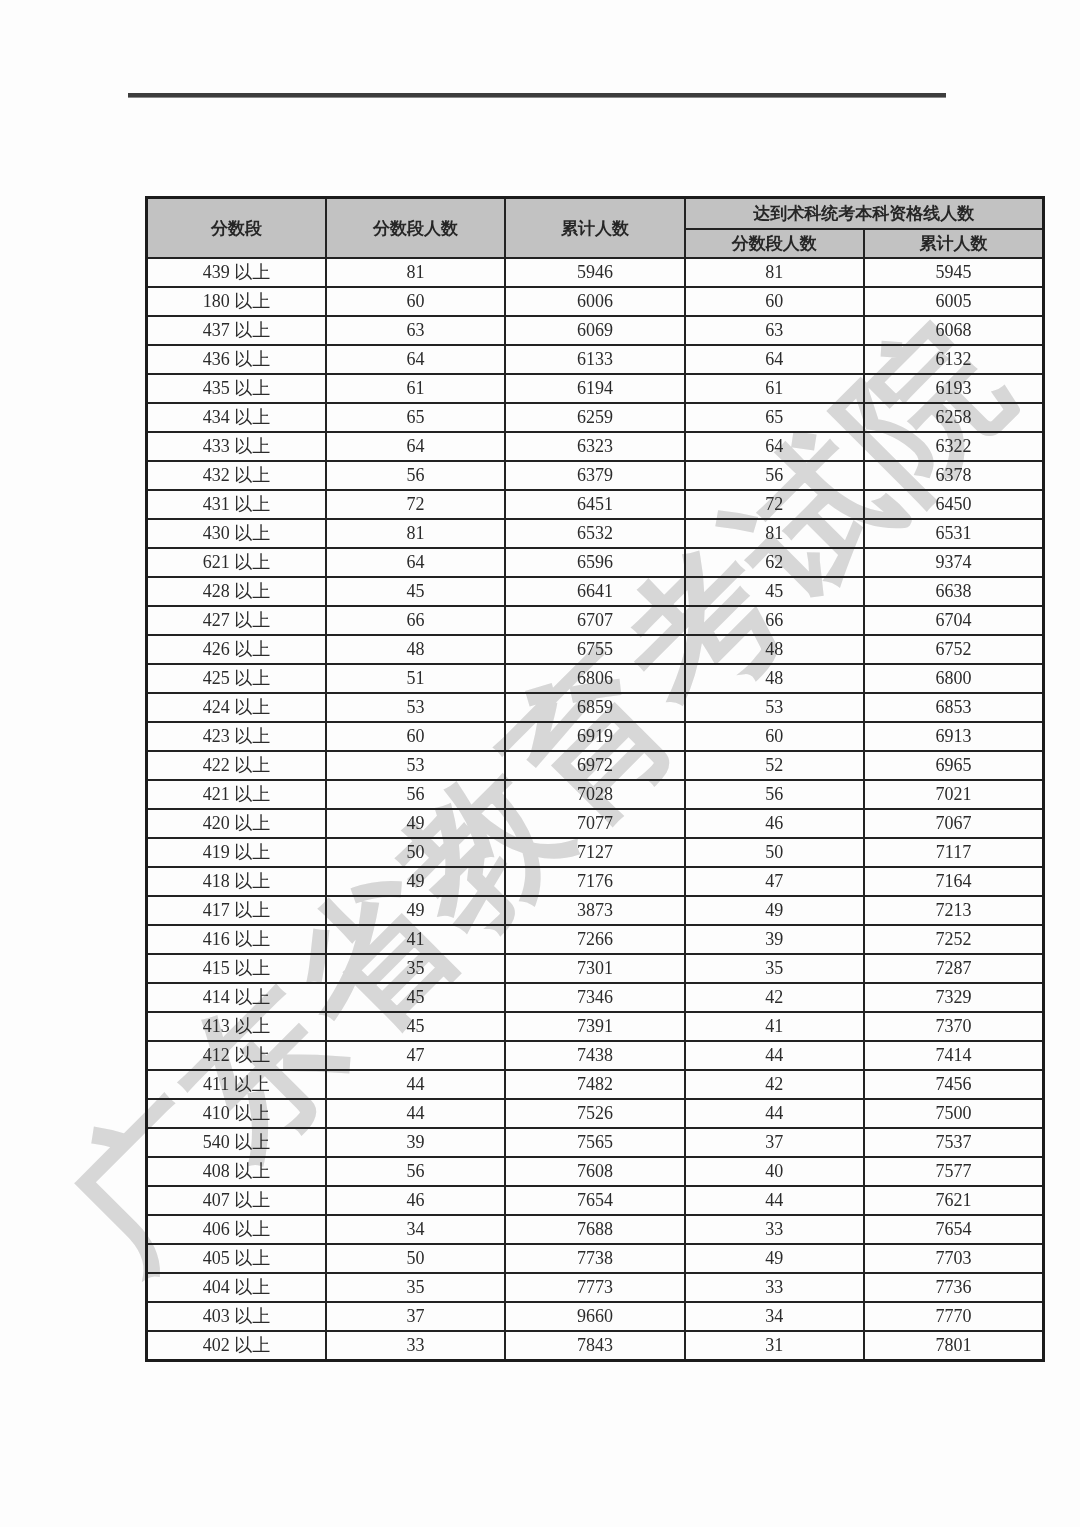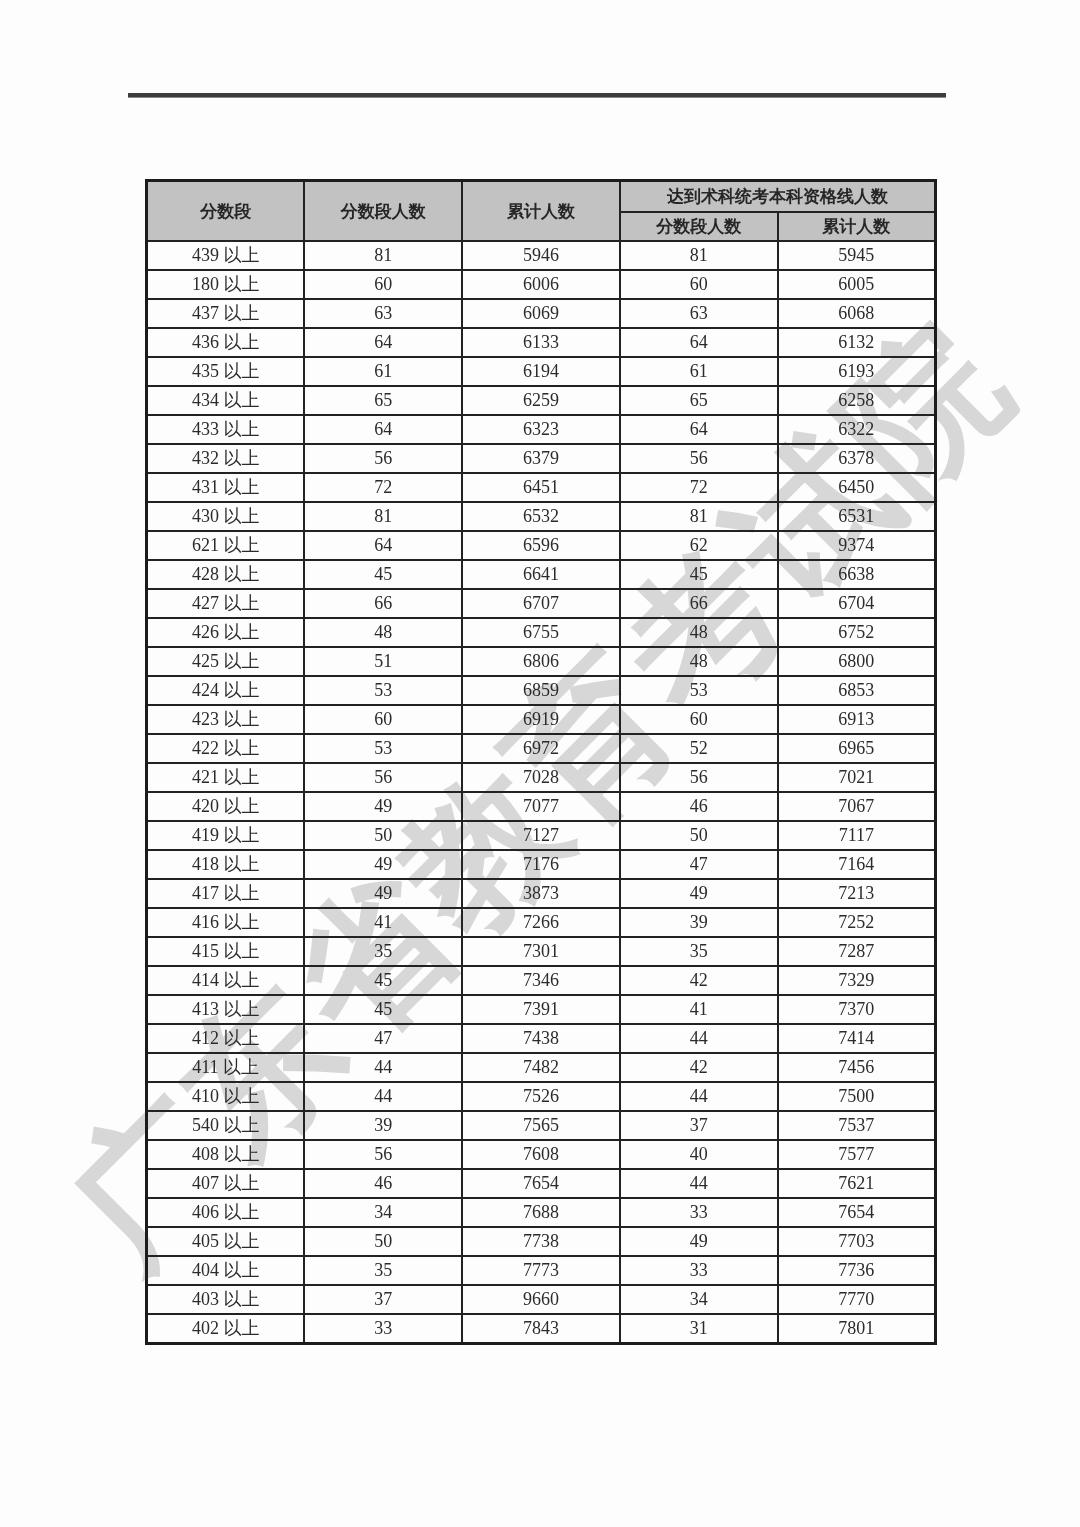--- a/index.html
+++ b/index.html
@@ -35,22 +35,22 @@
     font-weight: bold;
     letter-spacing: 4px;
     color: #d7d7d7;
     white-space: nowrap;
     z-index: 0;
     user-select: none;
   }
   table.score-table {
     position: absolute;
     left: 145px;
-    top: 179px;
-    width: 792px;
+    top: 196px;
+    width: 900px;
     border-collapse: collapse;
     table-layout: fixed;
     z-index: 1;
     font-size: 18px;
     font-family: Liberation Serif, serif;
   }
   table.score-table col { width: 20%; }
   table.score-table th,
   table.score-table td {
     border: 2px solid #222222;

